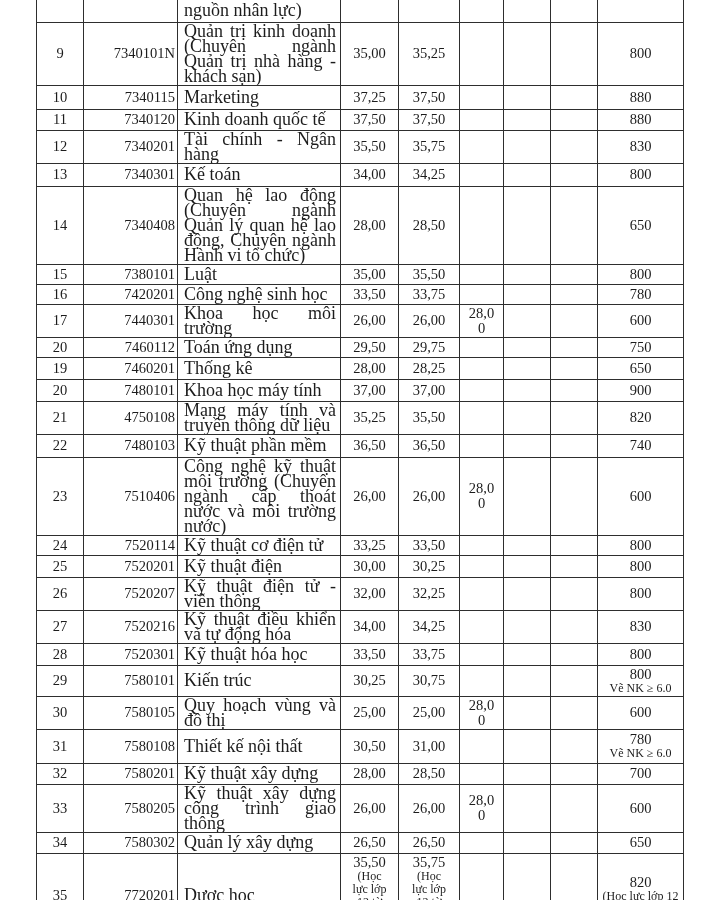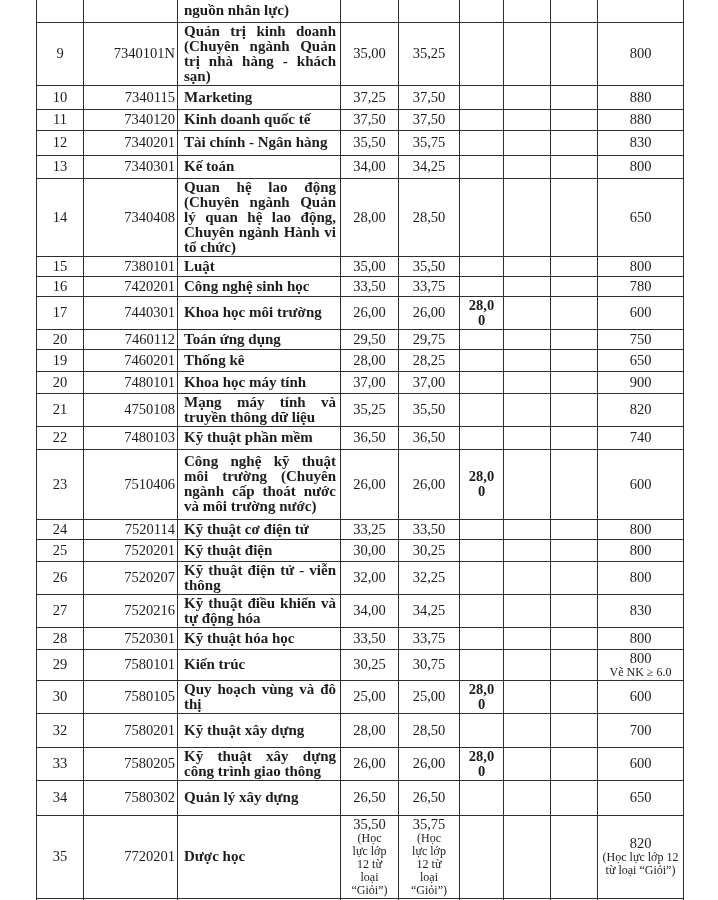--- a/index.html
+++ b/index.html
@@ -35,32 +35,31 @@
     line-height: 15px;
     vertical-align: middle;
     overflow: hidden;
   }
   tr:first-child td { border-top: none; }
   td.c-stt  { text-align: center; }
   td.c-code { text-align: right; padding-left: 7px; }
   td.c-name {
     text-align: justify;
     padding: 1px 4px 1px 6px;
-    font-size: 15px;
+    font-size: 18px;
     line-height: 15px;
-    font-weight: bold;
   }
   td.c-num  { text-align: center; }
   td .main { white-space: pre-line; }
   td .sub {
     white-space: pre-line;
     font-size: 12px;
     line-height: 13px;
   }
-  td.c-s3 { white-space: pre-line; font-weight: bold; }
+  td.c-s3 { white-space: pre-line; }
   
   tr:nth-child(1){height:22px}  tr:nth-child(2){height:50px}
   tr:nth-child(3){height:24px}  tr:nth-child(4){height:21px}
   tr:nth-child(5){height:25px}  tr:nth-child(6){height:23px}
   tr:nth-child(7){height:59px}  tr:nth-child(8){height:20px}
   tr:nth-child(9){height:20px}  tr:nth-child(10){height:33px}
   tr:nth-child(11){height:20px} tr:nth-child(12){height:22px}
   tr:nth-child(13){height:22px} tr:nth-child(14){height:33px}
   tr:nth-child(15){height:23px} tr:nth-child(16){height:70px}
   tr:nth-child(17){height:20px} tr:nth-child(18){height:22px}
@@ -567,20 +566,40 @@
     <td class="c-num c-s3">28,0
 0</td>
     <td class="c-num c-7"></td>
     <td class="c-num c-8"></td>
     <td class="c-num c-note">
             <div class="main">600</div>
             <div class="sub"></div>
           </td>
   </tr>
 
+  <tr>
+    <td class="c-stt">31</td>
+    <td class="c-code">7580108</td>
+    <td class="c-name">Thiết kế nội thất</td>
+    <td class="c-num c-s1">
+            <div class="main">30,50</div>
+            <div class="sub"></div>
+          </td>
+    <td class="c-num c-s2">
+            <div class="main">31,00</div>
+            <div class="sub"></div>
+          </td>
+    <td class="c-num c-s3"></td>
+    <td class="c-num c-7"></td>
+    <td class="c-num c-8"></td>
+    <td class="c-num c-note">
+            <div class="main">780</div>
+            <div class="sub">Vẽ NK ≥ 6.0</div>
+          </td>
+  </tr>
 
   <tr>
     <td class="c-stt">32</td>
     <td class="c-code">7580201</td>
     <td class="c-name">Kỹ thuật xây dựng</td>
     <td class="c-num c-s1">
             <div class="main">28,00</div>
             <div class="sub"></div>
           </td>
     <td class="c-num c-s2">

